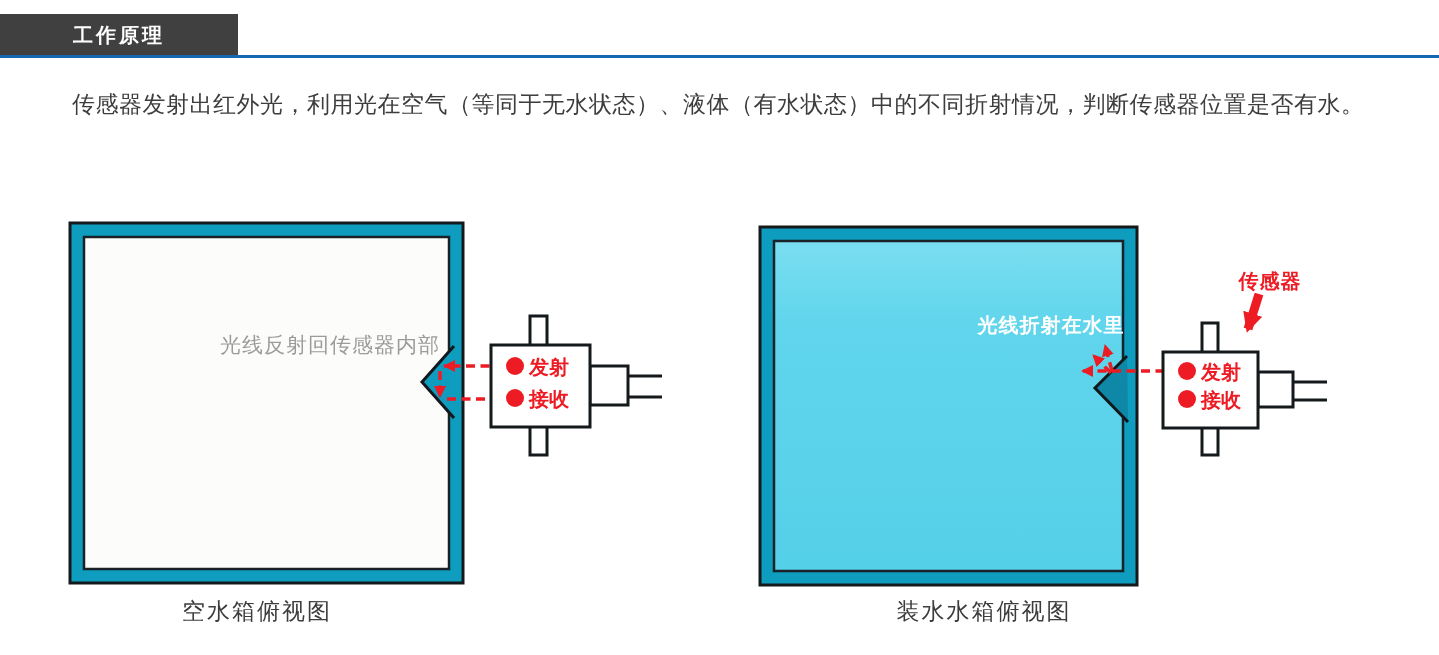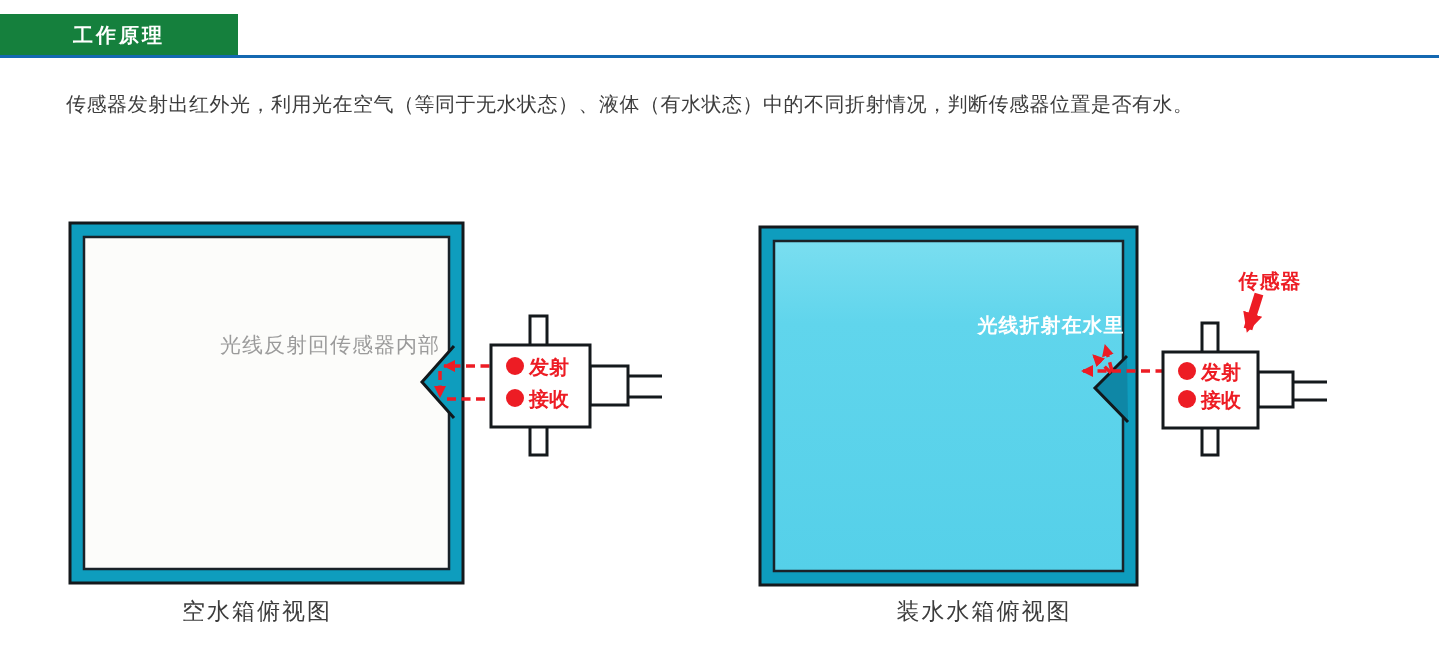--- a/index.html
+++ b/index.html
@@ -1,27 +1,27 @@
 <!DOCTYPE html>
 <html><head>
 <meta charset="utf-8">
 <style>
   * { margin: 0; padding: 0; box-sizing: border-box; }
   html, body { width: 1439px; height: 655px; background: #ffffff; overflow: hidden;
     font-family: "Liberation Sans", sans-serif; }
   .stage { position: relative; width: 1439px; height: 655px; background: #ffffff; }
 
   .banner { position: absolute; left: 0; top: 14px; width: 238px; height: 42px;
-    background: #15803d; display: flex; align-items: center; justify-content: center; }
+    background: #404040; display: flex; align-items: center; justify-content: center; }
   .banner-title { color: #ffffff; font-size: 20px; font-weight: bold; letter-spacing: 3px; }
   .banner-underline { position: absolute; left: 0; top: 55px; width: 1439px; height: 3px;
     background: #1468B1; }
 
-  .description { position: absolute; left: 66px; top: 84px; width: 1330px;
-    color: #3D3D3D; font-size: 20px; line-height: 40px; letter-spacing: 0.5px; }
+  .description { position: absolute; left: 72px; top: 84px; width: 1330px;
+    color: #3D3D3D; font-size: 23px; line-height: 40px; letter-spacing: 0.5px; }
 
   svg { position: absolute; overflow: visible; }
   #diagram-empty  { left: 60px;  top: 215px; }
   #diagram-filled { left: 750px; top: 215px; }
 
   svg text { font-family: "Liberation Sans", sans-serif; }
   .annotation-gray { fill: #9B9B9B; font-size: 21px; letter-spacing: 1px; }
   .annotation-white { fill: #ffffff; font-size: 20px; font-weight: bold; letter-spacing: 1px; }
   .caption-text { fill: #3C3C3C; font-size: 23px; letter-spacing: 2px; }
   .signal-label { fill: #ED1C24; font-size: 20px; font-weight: bold; }

